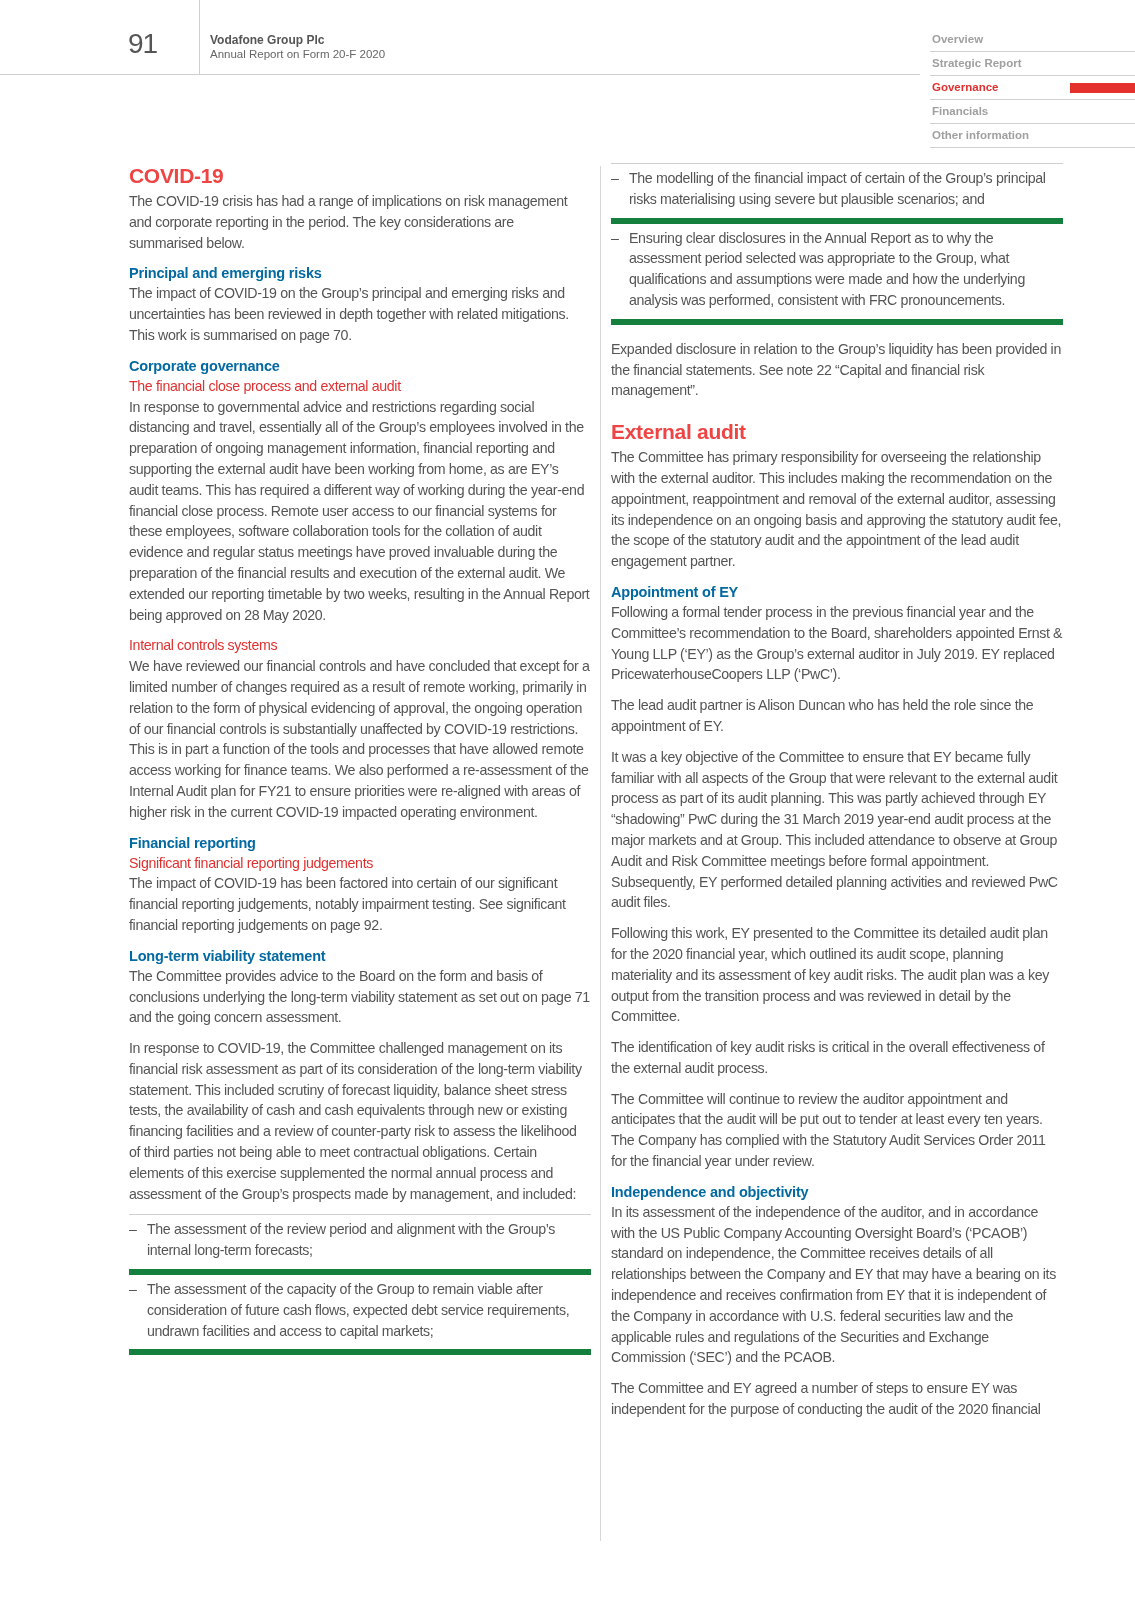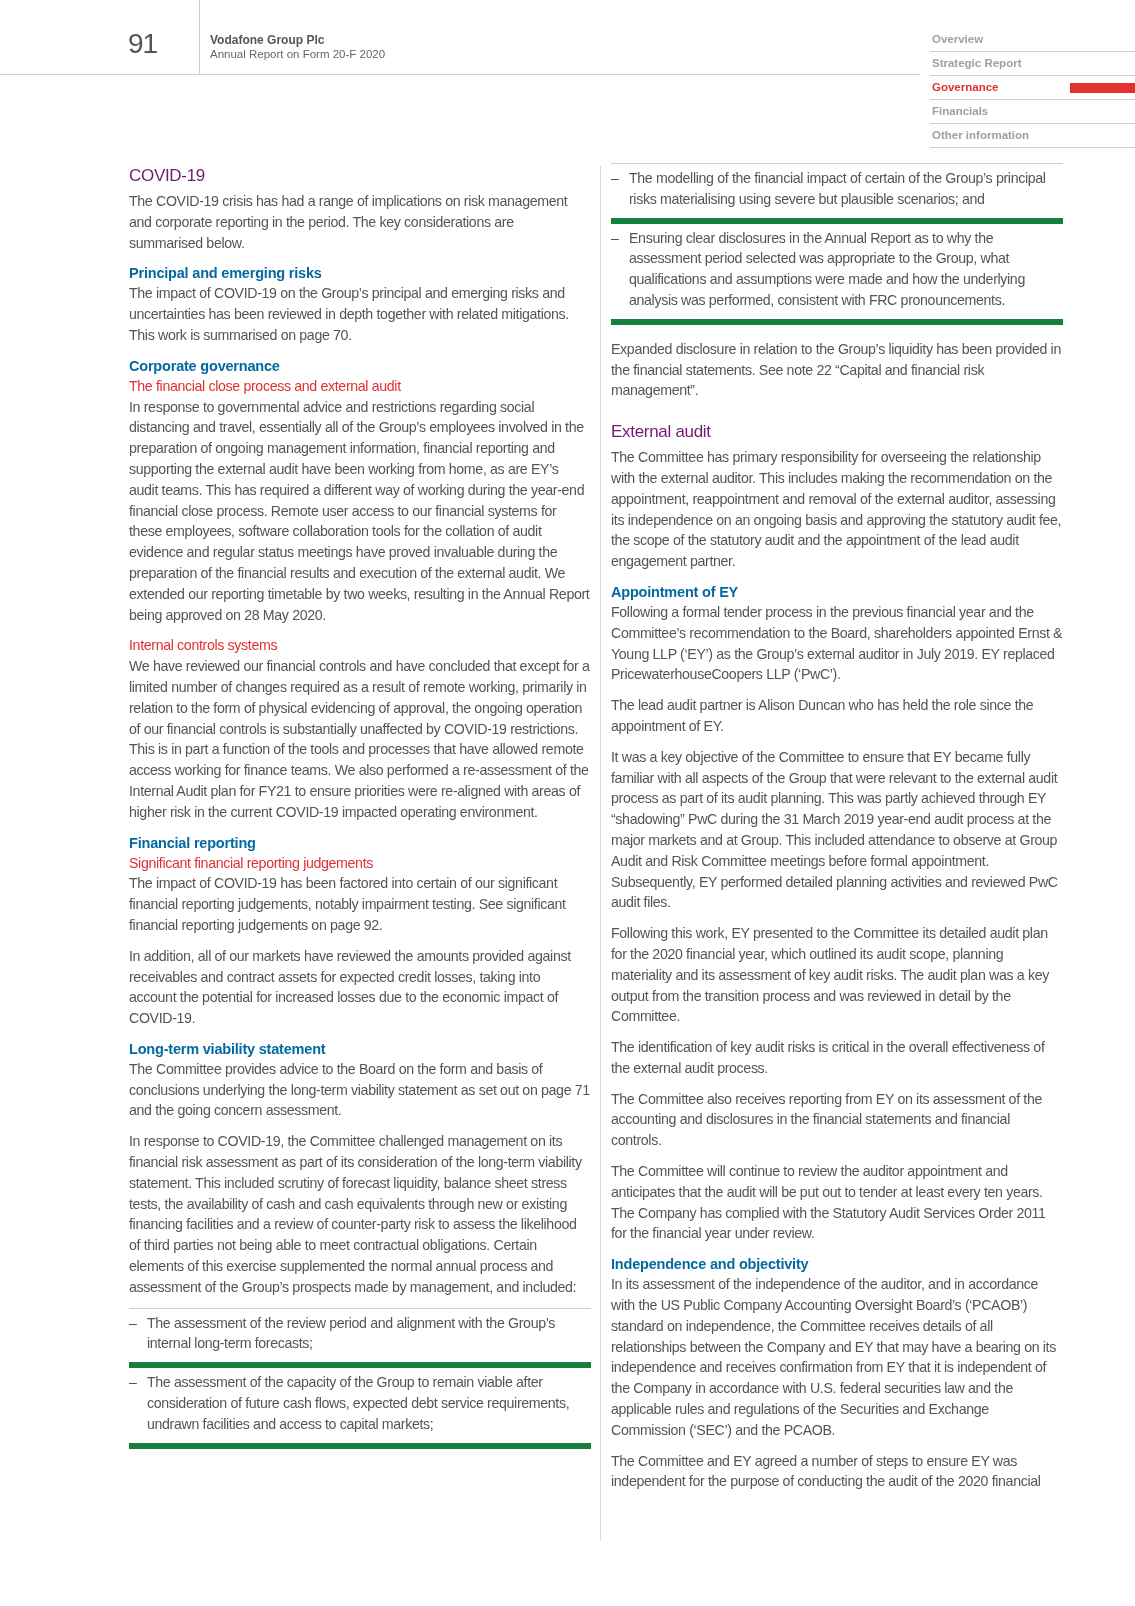--- a/index.html
+++ b/index.html
@@ -10,21 +10,21 @@
   .company { position:absolute; left:210px; top:33px; font-size:12px; font-weight:bold; color:#555; }
   .report { position:absolute; left:210px; top:48px; font-size:11.5px; color:#666; }
   .nav { position:absolute; left:930px; top:28px; width:205px; }
   .nav-item { position:relative; height:23px; border-bottom:1px solid #d0d0d0; font-size:11.5px; font-weight:bold; color:#a0a0a0; line-height:23px; padding-left:2px; }
   .nav-item.active { color:#e03030; }
   .nav-bar { position:absolute; left:140px; top:7px; width:65px; height:10px; background:#e4312b; }
   .col { position:absolute; top:163px; width:462px; font-size:14.2px; line-height:20.8px; color:#555; letter-spacing:-0.35px; }
   .col-left { left:129px; }
   .col-right { left:611px; width:452px; }
   .col-sep { position:absolute; left:600px; top:166px; width:1px; height:1375px; background:#d8d8d8; }
-  h1.sec { margin:0 0 2px 0; font-size:17px; font-weight:normal; color:#701a75; letter-spacing:-0.3px; line-height:26px; }
+  h1.sec { margin:0 0 2px 0; font-size:21px; font-weight:bold; color:#ef4444; letter-spacing:-0.3px; line-height:26px; }
   h2.sub { margin:10px 0 0 0; font-size:14.5px; font-weight:bold; color:#0369a1; line-height:20px; letter-spacing:-0.2px; }
   h3.sub2 { margin:0; font-size:14.2px; font-weight:normal; color:#e03030; line-height:20.8px; }
   p { margin:0 0 10px 0; }
   h2.sub + p, h3.sub2 + p { margin-top:0; }
   ul.dash { list-style:none; margin:0; padding:0; border-top:1px solid #cfcfcf; }
   ul.dash li { position:relative; padding:4px 0 8px 18px; border-bottom:6px solid #15803d; }
   ul.dash li::before { content:"–"; position:absolute; left:0; top:4px; }
 </style>
 </head>
 <body>
@@ -53,21 +53,20 @@
   <h2 class="sub">Principal and emerging risks</h2>
   <p>The impact of COVID-19 on the Group’s principal and emerging risks and uncertainties has been reviewed in depth together with related mitigations. This work is summarised on page 70.</p>
   <h2 class="sub">Corporate governance</h2>
   <h3 class="sub2">The financial close process and external audit</h3>
   <p>In response to governmental advice and restrictions regarding social distancing and travel, essentially all of the Group’s employees involved in the preparation of ongoing management information, financial reporting and supporting the external audit have been working from home, as are EY’s audit teams. This has required a different way of working during the year-end financial close process. Remote user access to our financial systems for these employees, software collaboration tools for the collation of audit evidence and regular status meetings have proved invaluable during the preparation of the financial results and execution of the external audit. We extended our reporting timetable by two weeks, resulting in the Annual Report being approved on 28 May 2020.</p>
   <h3 class="sub2">Internal controls systems</h3>
   <p>We have reviewed our financial controls and have concluded that except for a limited number of changes required as a result of remote working, primarily in relation to the form of physical evidencing of approval, the ongoing operation of our financial controls is substantially unaffected by COVID-19 restrictions. This is in part a function of the tools and processes that have allowed remote access working for finance teams. We also performed a re-assessment of the Internal Audit plan for FY21 to ensure priorities were re-aligned with areas of higher risk in the current COVID-19 impacted operating environment.</p>
   <h2 class="sub">Financial reporting</h2>
   <h3 class="sub2">Significant financial reporting judgements</h3>
   <p>The impact of COVID-19 has been factored into certain of our significant financial reporting judgements, notably impairment testing. See significant financial reporting judgements on page 92.</p>
-  <p>In addition, all of our markets have reviewed the amounts provided against receivables and contract assets for expected credit losses, taking into account the potential for increased losses due to the economic impact of COVID-19.</p>
   <h2 class="sub">Long-term viability statement</h2>
   <p>The Committee provides advice to the Board on the form and basis of conclusions underlying the long-term viability statement as set out on page 71 and the going concern assessment.</p>
   <p>In response to COVID-19, the Committee challenged management on its financial risk assessment as part of its consideration of the long-term viability statement. This included scrutiny of forecast liquidity, balance sheet stress tests, the availability of cash and cash equivalents through new or existing financing facilities and a review of counter-party risk to assess the likelihood of third parties not being able to meet contractual obligations. Certain elements of this exercise supplemented the normal annual process and assessment of the Group’s prospects made by management, and included:</p>
   <ul class="dash">
     <li>The assessment of the review period and alignment with the Group’s internal long-term forecasts;</li>
     <li>The assessment of the capacity of the Group to remain viable after consideration of future cash flows, expected debt service requirements, undrawn facilities and access to capital markets;</li>
   </ul>
 </div>
 
 <div class="col col-right">
@@ -77,18 +76,17 @@
   </ul>
   <p>Expanded disclosure in relation to the Group’s liquidity has been provided in the financial statements. See note 22 “Capital and financial risk management”.</p>
   <h1 class="sec" style="margin-top:18px;">External audit</h1>
   <p>The Committee has primary responsibility for overseeing the relationship with the external auditor. This includes making the recommendation on the appointment, reappointment and removal of the external auditor, assessing its independence on an ongoing basis and approving the statutory audit fee, the scope of the statutory audit and the appointment of the lead audit engagement partner.</p>
   <h2 class="sub">Appointment of EY</h2>
   <p>Following a formal tender process in the previous financial year and the Committee’s recommendation to the Board, shareholders appointed Ernst &amp; Young LLP (‘EY’) as the Group’s external auditor in July 2019. EY replaced PricewaterhouseCoopers LLP (‘PwC’).</p>
   <p>The lead audit partner is Alison Duncan who has held the role since the appointment of EY.</p>
   <p>It was a key objective of the Committee to ensure that EY became fully familiar with all aspects of the Group that were relevant to the external audit process as part of its audit planning. This was partly achieved through EY “shadowing” PwC during the 31 March 2019 year-end audit process at the major markets and at Group. This included attendance to observe at Group Audit and Risk Committee meetings before formal appointment. Subsequently, EY performed detailed planning activities and reviewed PwC audit files.</p>
   <p>Following this work, EY presented to the Committee its detailed audit plan for the 2020 financial year, which outlined its audit scope, planning materiality and its assessment of key audit risks. The audit plan was a key output from the transition process and was reviewed in detail by the Committee.</p>
   <p>The identification of key audit risks is critical in the overall effectiveness of the external audit process.</p>
-  <p>The Committee also receives reporting from EY on its assessment of the accounting and disclosures in the financial statements and financial controls.</p>
   <p>The Committee will continue to review the auditor appointment and anticipates that the audit will be put out to tender at least every ten years. The Company has complied with the Statutory Audit Services Order 2011 for the financial year under review.</p>
   <h2 class="sub">Independence and objectivity</h2>
   <p>In its assessment of the independence of the auditor, and in accordance with the US Public Company Accounting Oversight Board’s (‘PCAOB’) standard on independence, the Committee receives details of all relationships between the Company and EY that may have a bearing on its independence and receives confirmation from EY that it is independent of the Company in accordance with U.S. federal securities law and the applicable rules and regulations of the Securities and Exchange Commission (‘SEC’) and the PCAOB.</p>
   <p>The Committee and EY agreed a number of steps to ensure EY was independent for the purpose of conducting the audit of the 2020 financial</p>
 </div>
 
 </body></html>

